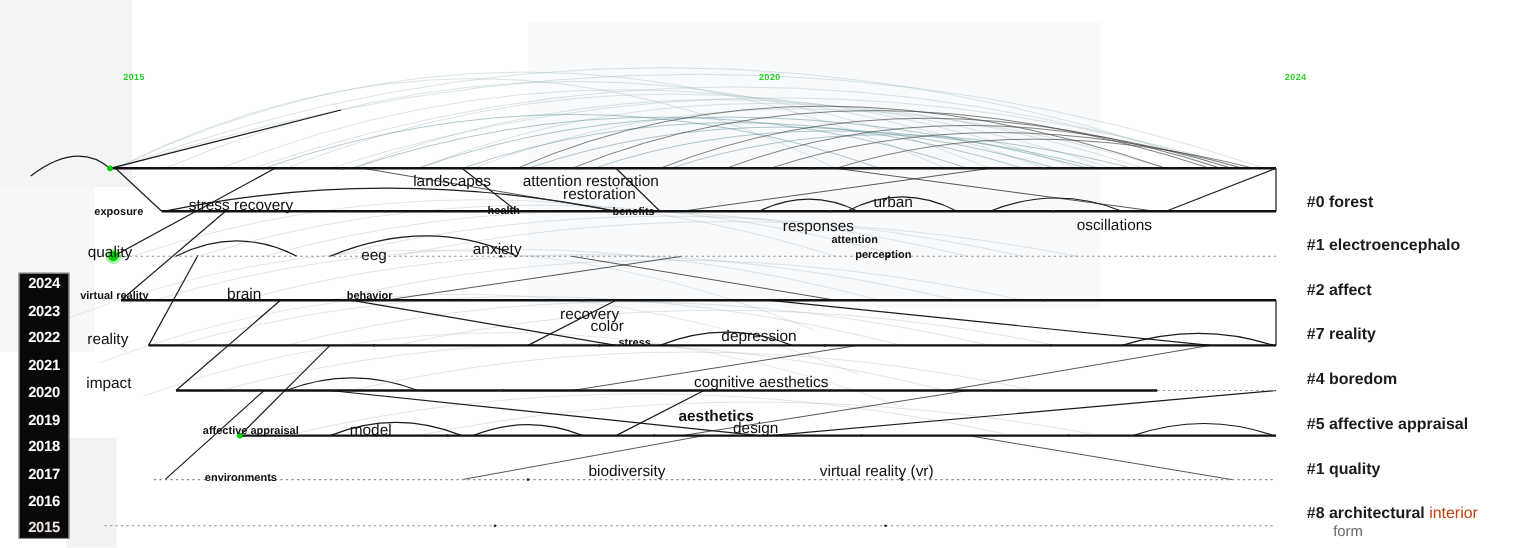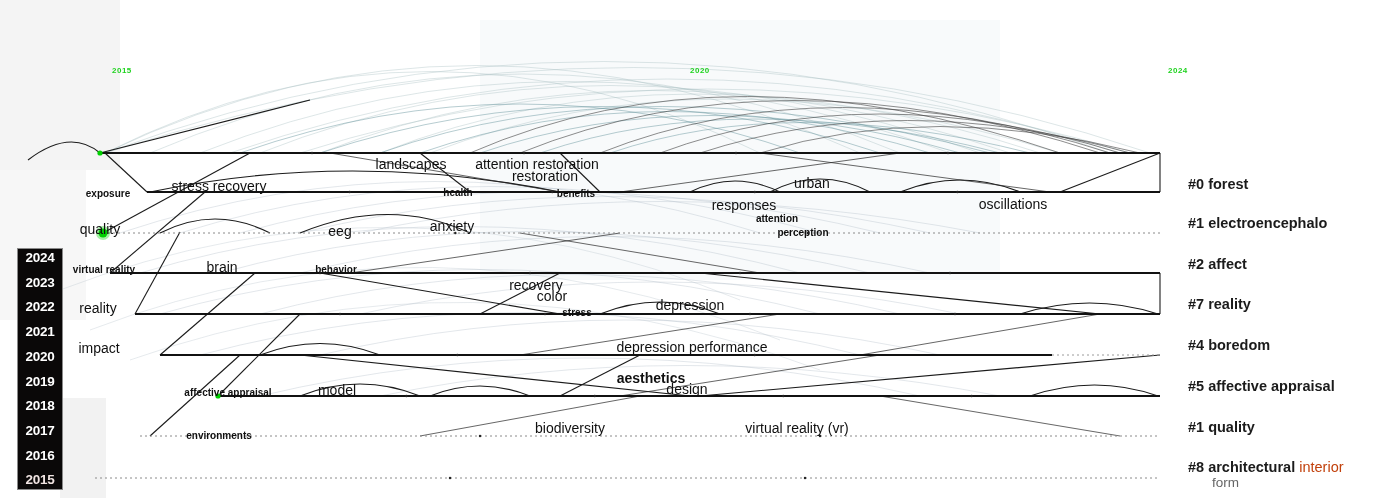--- a/index.html
+++ b/index.html
@@ -250,21 +250,21 @@
       <div class="term b" style="left: 803px; top: 232px;">perception</div>
       <div class="term b" style="left: 104px; top: 269px;">virtual reality</div>
       <div class="term" style="left: 222px; top: 267px;">brain</div>
       <div class="term b" style="left: 336px; top: 269px;">behavior</div>
       <div class="term" style="left: 98px; top: 308px;">reality</div>
       <div class="term" style="left: 536px; top: 285px;">recovery</div>
       <div class="term" style="left: 552px; top: 296px;">color</div>
       <div class="term b" style="left: 577px; top: 312px;">stress</div>
       <div class="term" style="left: 690px; top: 305px;">depression</div>
       <div class="term" style="left: 99px; top: 348px;">impact</div>
-      <div class="term" style="left: 692px; top: 347px;">depression performance</div>
+      <div class="term" style="left: 692px; top: 347px;">cognitive aesthetics</div>
       <div class="term b" style="left: 228px; top: 392px;">affective appraisal</div>
       <div class="term" style="left: 337px; top: 390px;">model</div>
       <div class="term" style="left: 651px; top: 378px; font-weight: bold;">aesthetics</div>
       <div class="term" style="left: 687px; top: 389px;">design</div>
       <div class="term b" style="left: 219px; top: 435px;">environments</div>
       <div class="term" style="left: 570px; top: 428px;">biodiversity</div>
       <div class="term" style="left: 797px; top: 428px;">virtual reality (vr)</div>
     </div>
 
 </div>

